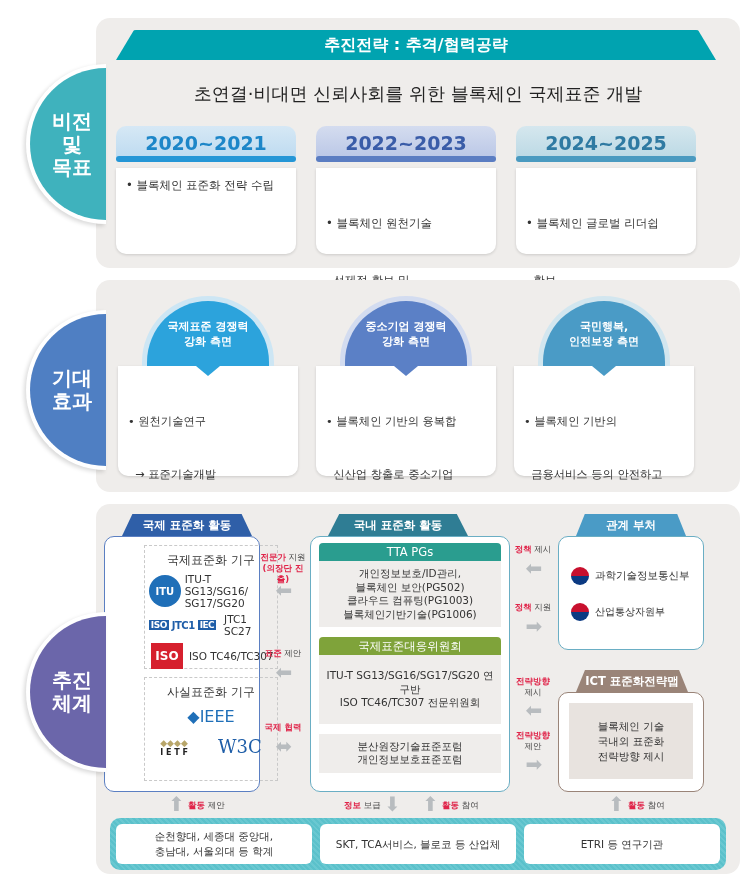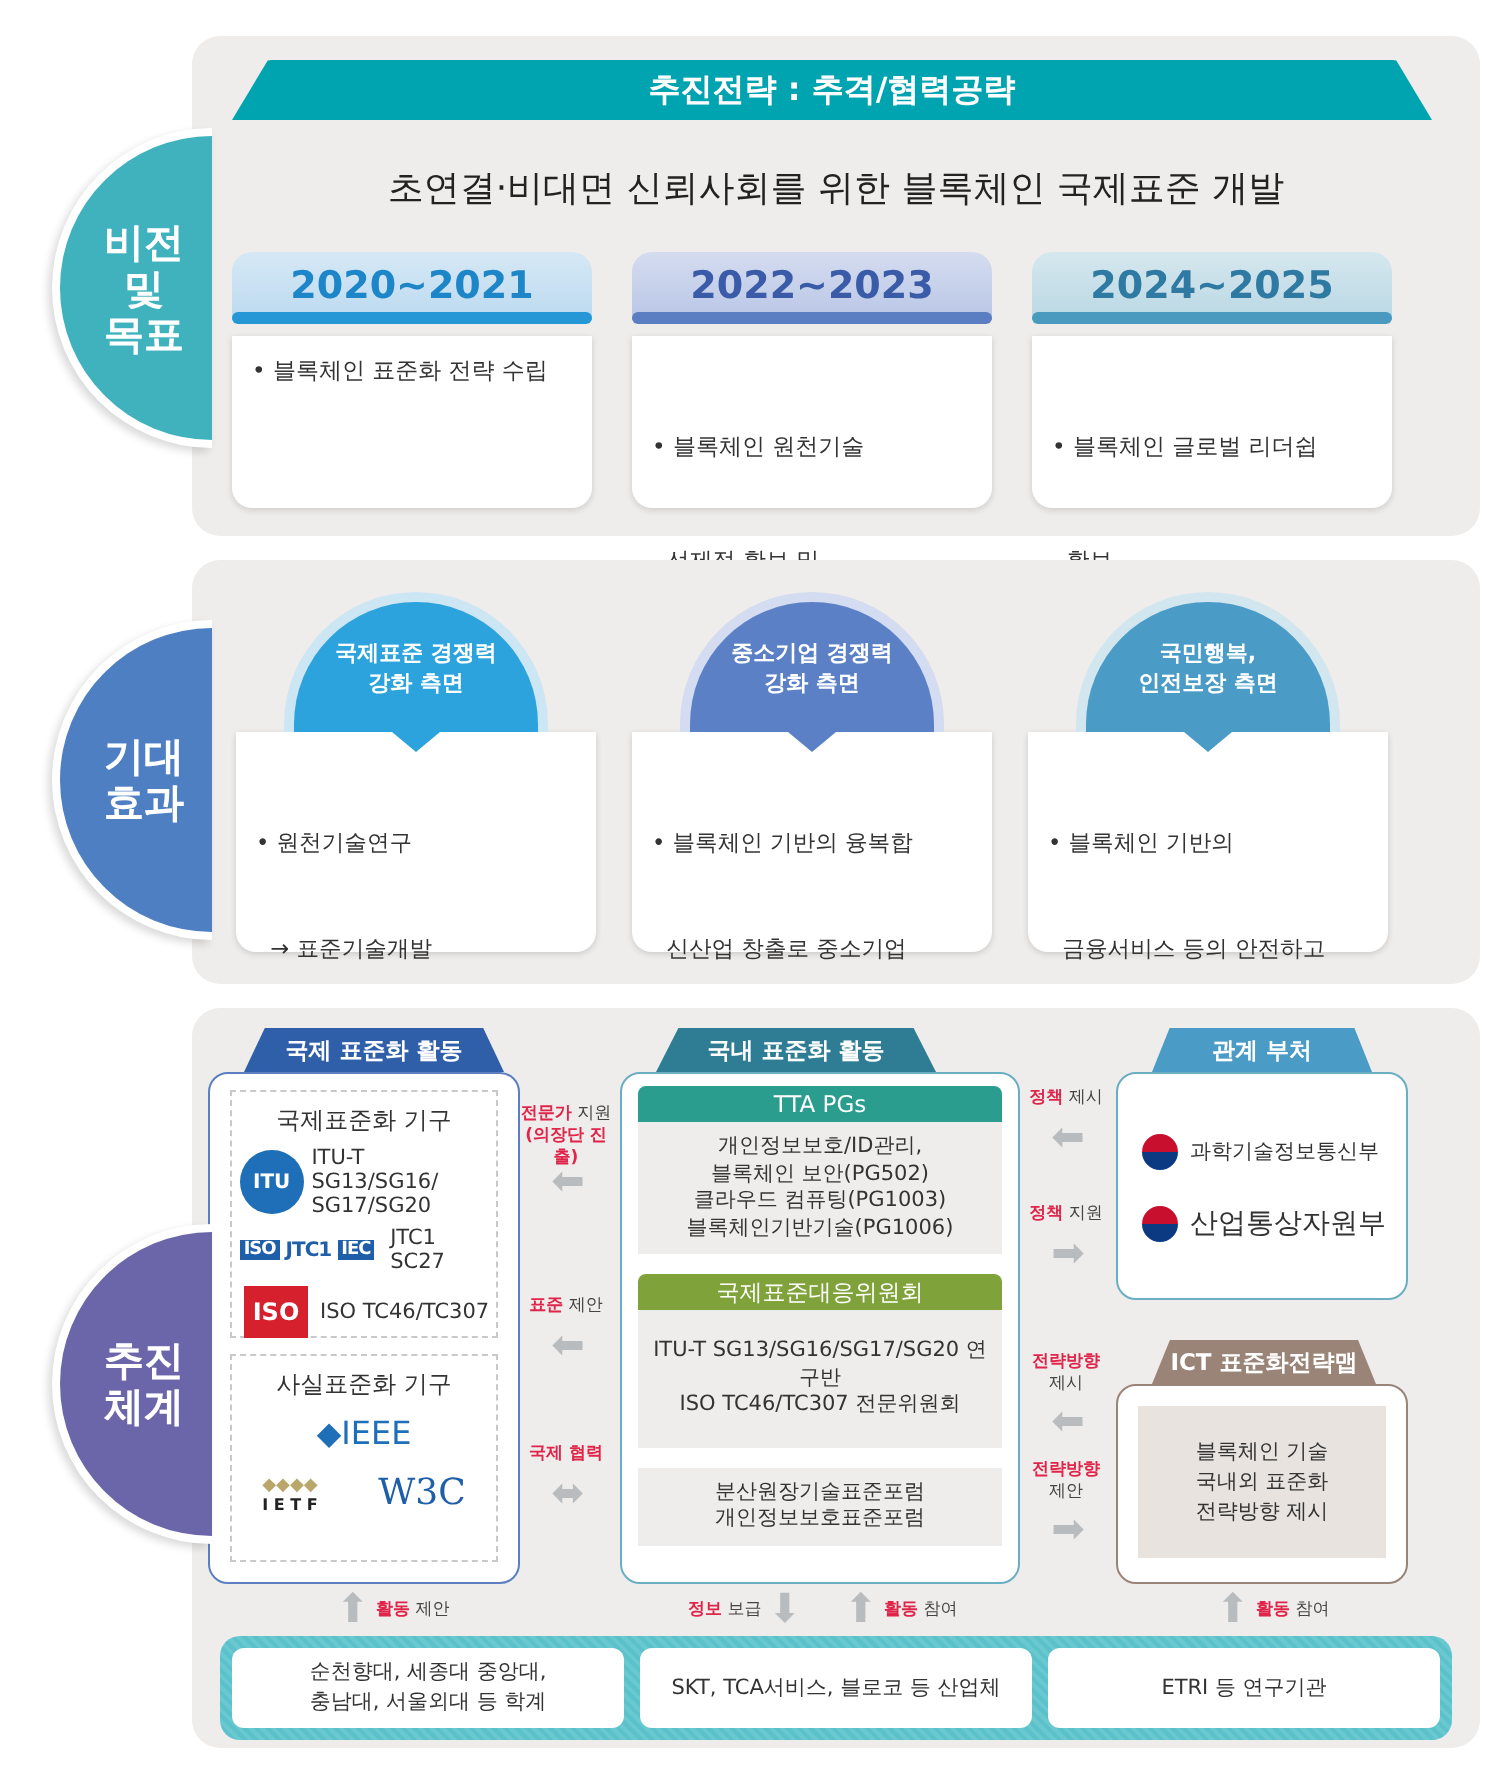--- a/index.html
+++ b/index.html
@@ -31,21 +31,21 @@
 .e1 .effect-dome::after{border-top-color:#2ca3dc;}
 .e2 .effect-dome{background:#5b80c6;border-color:#d3dcf0;}
 .e2 .effect-dome::after{border-top-color:#5b80c6;}
 .e3 .effect-dome{background:#4a9bc6;border-color:#d2e6ef;}
 .e3 .effect-dome::after{border-top-color:#4a9bc6;}
 
 #p3{top:504px;height:370px;}
 .tab-head{position:absolute;height:22px;color:#fff;font-weight:bold;font-size:11.5px;display:flex;align-items:center;justify-content:center;border-radius:6px 6px 0 0;clip-path:polygon(8% 0,92% 0,100% 100%,0 100%);}
 .box{position:absolute;background:#fff;border-radius:10px;border:1.5px solid;}
 .intl .tab-head{background:#2f5fa8;}
-.dotted{position:absolute;border:1px dashed #c9c9c9;}
+.dotted{position:absolute;border:1px dashed #c9c9c9;margin-left:29px;}
 .org-title{text-align:center;font-size:12px;color:#333;margin-top:6px;}
 .org-row{display:flex;align-items:center;font-size:10.5px;color:#333;margin-top:4px;}
 .logo{display:flex;align-items:center;justify-content:center;font-weight:bold;}
 .dom .tab-head{background:#2f7d94;}
 .sub-head{height:18px;color:#fff;font-size:11.5px;display:flex;align-items:center;justify-content:center;border-radius:4px 4px 0 0;}
 .sub-body{background:#efedeb;text-align:center;font-size:10.5px;line-height:13.5px;color:#333;padding:6px 4px;}
 .mid-label{position:absolute;font-size:8.5px;text-align:center;line-height:11px;color:#444;}
 .mid-label .hl{color:#e0254a;font-weight:bold;}
 .arrow{position:absolute;color:#b8bcbf;font-size:20px;line-height:20px;text-align:center;}
 .bottom-bar{position:absolute;left:14px;top:314px;width:616px;height:52px;border-radius:10px;background:repeating-linear-gradient(45deg,#5bc1cb 0 2px,#6ac8d1 2px 4px);padding:6px;display:flex;gap:8px;}
@@ -229,21 +229,21 @@
   <div class="mid-label" style="left:414px;top:226px;width:46px;"><span class="hl">전략방향</span><br><span>제안</span></div>
   <div class="arrow" style="left:426px;top:250px;width:24px;">➡</div>
 
   <div>
     <div class="tab-head" style="left:480px;top:10px;width:110px;background:#4a9bc6;">관계 부처</div>
     <div class="box" style="left:462px;top:32px;width:146px;height:114px;border-color:#6aaec4;padding:30px 0 0 12px;">
       <div style="display:flex;align-items:center;font-size:10.5px;">
         <span style="width:18px;height:18px;border-radius:50%;background:linear-gradient(180deg,#c8102e 50%,#0b3a82 50%);display:inline-block;margin-right:6px;"></span>
         <span>과학기술정보통신부</span>
       </div>
-      <div style="display:flex;align-items:center;font-size:14px;margin-top:18px;">
+      <div style="display:flex;align-items:center;font-size:10px;margin-top:18px;">
         <span style="width:18px;height:18px;border-radius:50%;background:linear-gradient(180deg,#c8102e 50%,#0b3a82 50%);display:inline-block;margin-right:6px;"></span>
         <span>산업통상자원부</span>
       </div>
     </div>
   </div>
 
   <div>
     <div class="tab-head" style="left:480px;top:166px;width:112px;background:#9a8478;">ICT 표준화전략맵</div>
     <div class="box" style="left:462px;top:188px;width:146px;height:100px;border-color:#9a8478;padding:10px;">
       <div style="background:#e8e3df;height:76px;display:flex;flex-direction:column;align-items:center;justify-content:center;font-size:10.5px;line-height:15px;">

